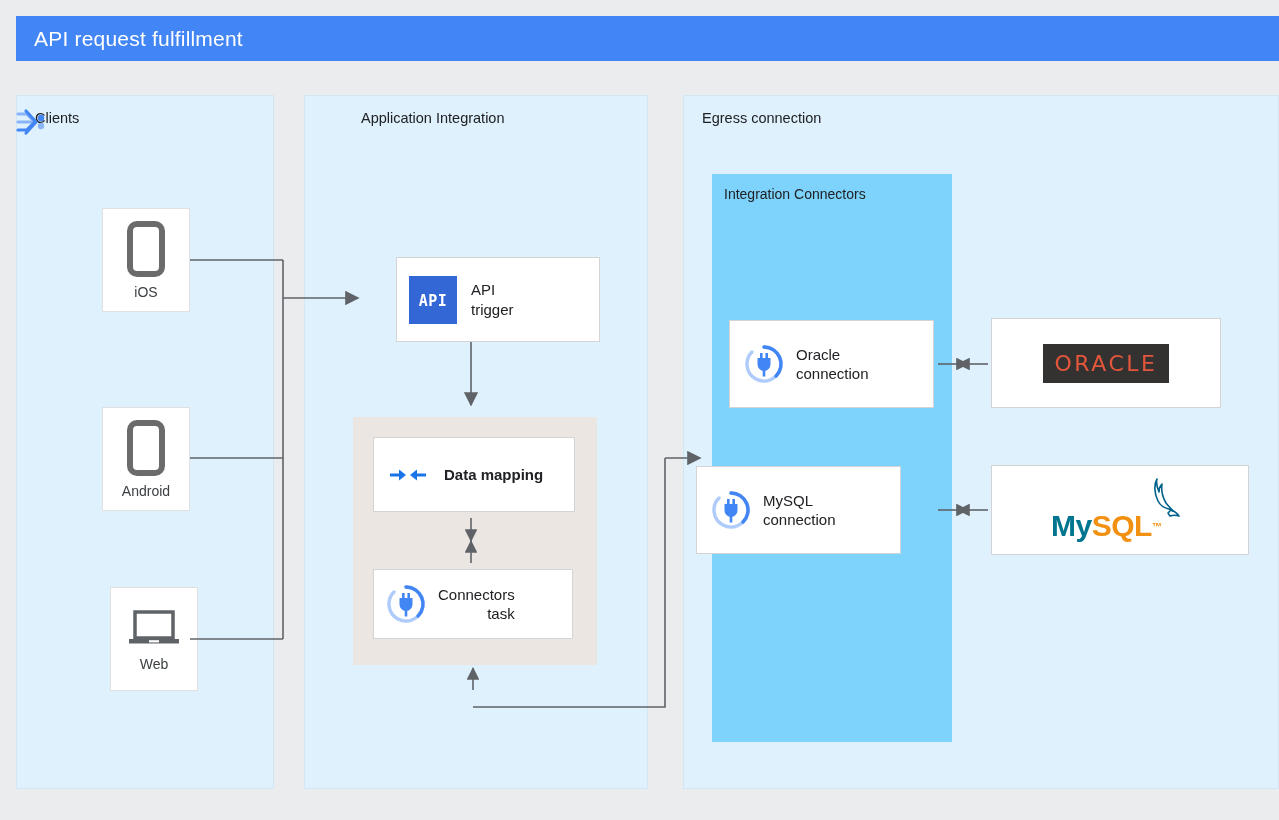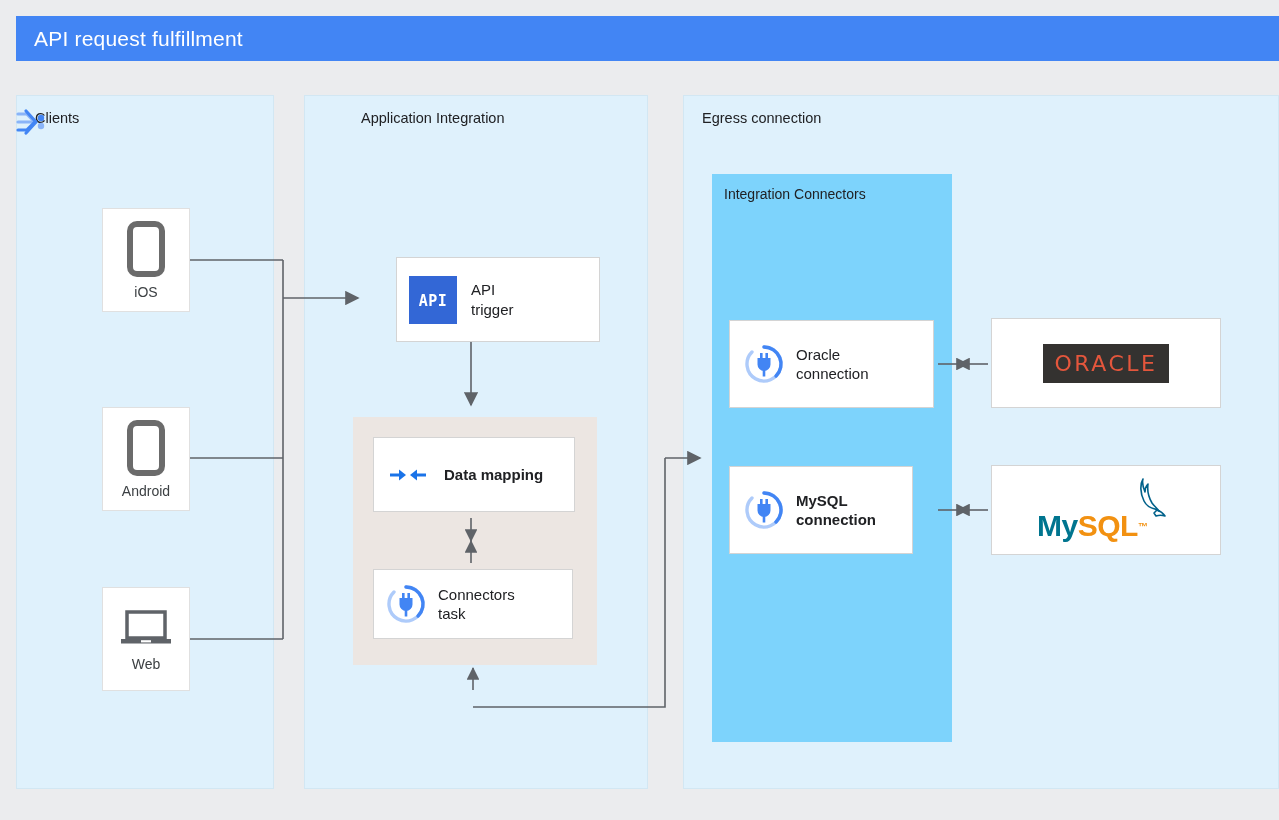--- a/index.html
+++ b/index.html
@@ -54,54 +54,54 @@
   
   .client-card {
     position: absolute; background: #ffffff; border: 1px solid #e0e0e0;
     width: 88px; height: 104px;
     display: flex; flex-direction: column;
     align-items: center; justify-content: center;
   }
   .client-label { font-size: 14px; color: #3c4043; margin-top: 7px; }
   #card-ios     { left: 102px; top: 208px; }
   #card-android { left: 102px; top: 407px; }
-  #card-web     { left: 102px; top: 587px; }
+  #card-web     { left: 110px; top: 587px; }
 
   
   #card-api-trigger { left: 396px; top: 257px; width: 204px; height: 85px; }
   #card-api-trigger .card-label { margin-left: 14px; }
 
   .group-box {
     position: absolute; left: 353px; top: 417px;
     width: 244px; height: 248px;
     background: #ece6e2;
   }
   #card-data-mapping { left: 373px; top: 437px; width: 202px; height: 75px; font-weight: bold; }
   #card-data-mapping .card-label { margin-left: 16px; }
-  #card-connectors-task { left: 373px; top: 569px; width: 200px; height: 70px; }
+  #card-connectors-task { left: 373px; top: 569px; width: 200px; height: 70px; text-align: right; }
   #card-connectors-task .card-label { margin-left: 12px; }
 
   
   .conn-group {
     position: absolute; left: 712px; top: 174px;
     width: 240px; height: 568px;
     background: #7dd3fc;
   }
   .conn-group-title {
     position: absolute; left: 12px; top: 12px;
     font-size: 14px; color: #202124; white-space: nowrap;
   }
   #card-oracle-connection { left: 729px; top: 320px; width: 205px; height: 88px; }
-  #card-mysql-connection  { left: 729px; top: 466px; width: 184px; height: 88px; font-weight: bold; }
+  #card-mysql-connection  { left: 696px; top: 466px; width: 205px; height: 88px; }
   #card-oracle-connection .card-label,
   #card-mysql-connection .card-label { margin-left: 12px; }
 
   #card-oracle-logo { left: 991px; top: 318px; width: 230px; height: 90px;
                       justify-content: center; }
-  #card-mysql-logo  { left: 991px; top: 465px; width: 230px; height: 90px;
+  #card-mysql-logo  { left: 991px; top: 465px; width: 258px; height: 90px;
                       justify-content: center; }
 
   .oracle-badge {
     background: #343230; padding: 7px 12px; display: flex;
     align-items: center; justify-content: center;
   }
   .oracle-word {
     color: #e4563c; font-size: 22px; letter-spacing: 2.5px;
     font-family: "DejaVu Sans", sans-serif; font-weight: 400;
   }

